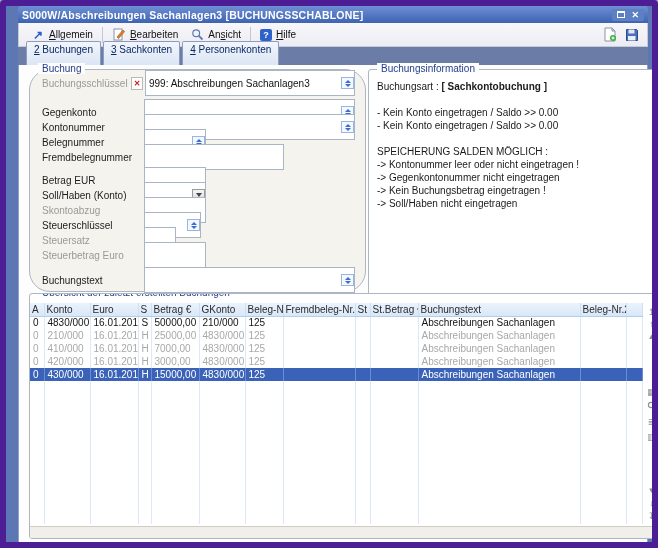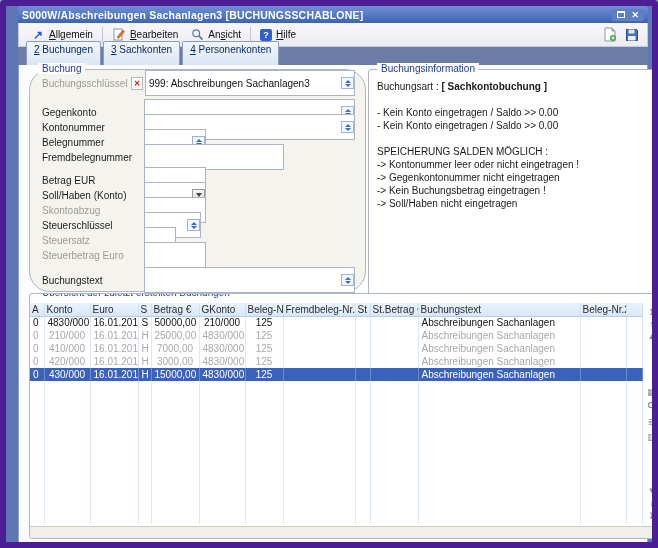--- a/index.html
+++ b/index.html
@@ -74,21 +74,21 @@
   
   .tbl-wrap { display:flex; height:232px; padding-top:9px; }
   .tbl-scroll { flex:1; overflow:hidden; }
   table.tbl { border-collapse:collapse; table-layout:fixed; width:100%; font-size:10px; }
   table.tbl th { background:linear-gradient(#eaf3fd,#d8e7f8); color:#2b2b2b; font-weight:normal; text-align:left;
     height:13px; padding:0 2px; border-bottom:1px solid #b7cde7; border-right:1px solid #cfe0f2; white-space:nowrap; overflow:hidden; }
   table.tbl td { height:13px; padding:0 3px; border-right:1px solid #dde9f7; color:#141414;
     white-space:nowrap; overflow:hidden; }
   tr.muted td { color:#a8a8a8; }
   tr.selected td { background:#3a62b8; color:#fff; border-right-color:#6d8cd0; }
-  td.r, th.r { text-align:center; }
+  td.r, th.r { text-align:left; }
   tr.empty td { color:transparent; }
   
   .strip { width:17px; flex:none; display:flex; flex-direction:column; align-items:center; font-size:9px;
     color:#8f8f8f; padding:3px 0 4px 0; }
   .strip .ic { height:12px; line-height:12px; cursor:pointer; }
   .strip .grp-mid { margin-top:44px; display:flex; flex-direction:column; gap:3px; align-items:center; }
   .strip .grp-bot { margin-top:auto; display:flex; flex-direction:column; gap:1px; align-items:center; }
   .tfooter { height:12px; background:#f1efe9; border-top:1px solid #cfccc3; }
   svg.icon { display:block; }
 </style>

